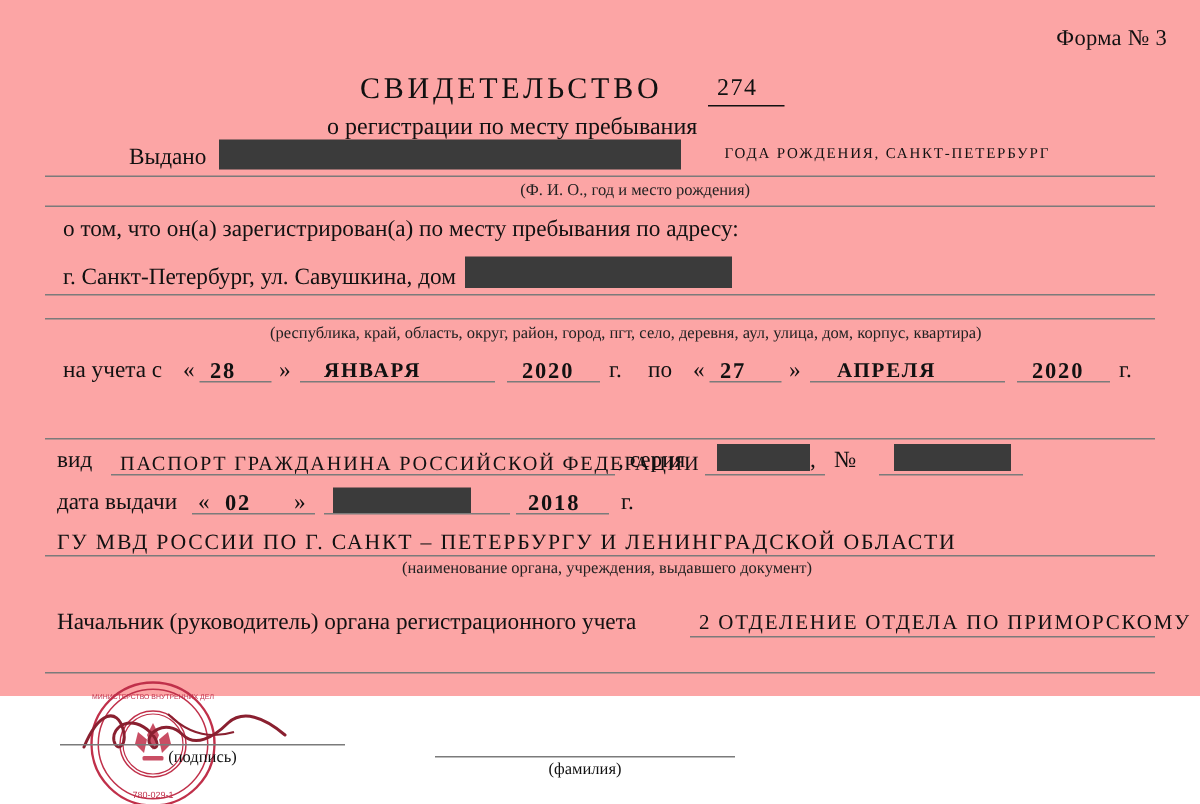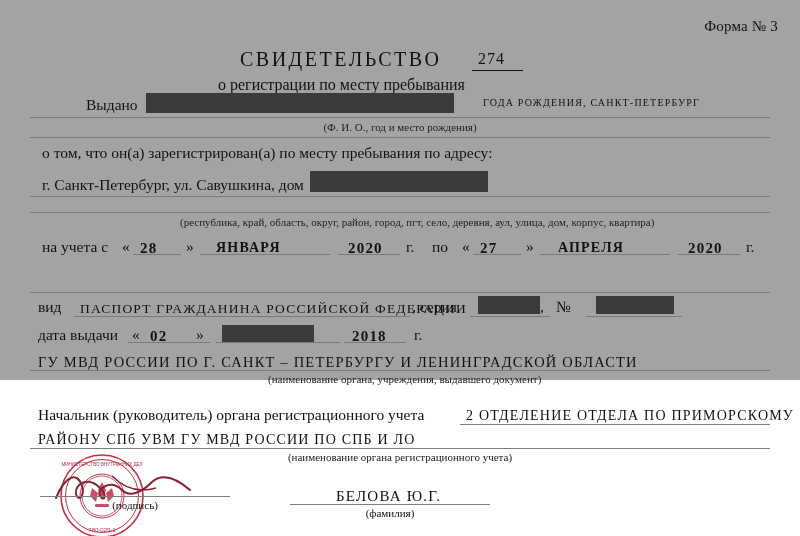--- a/index.html
+++ b/index.html
@@ -11,22 +11,22 @@
     width: 800px;
     height: 536px;
     font-family: "Liberation Serif", serif;
     color: #111;
     position: relative;
     overflow: hidden;
   }
   .page {
     position: relative;
     width: 800px;
-    height: 380px;
-    background: #a3a3a3;
+    height: 464px;
+    background: #fca5a5;
   }
   
   .form-no {
     position: absolute;
     right: 22px;
     top: 18px;
     font-size: 15px;
     letter-spacing: 0.2px;
   }
   
@@ -128,21 +128,21 @@
 
   <div class="title">СВИДЕТЕЛЬСТВО</div>
   <div class="title-number">274</div>
   <div class="subtitle">о регистрации по месту пребывания</div>
 
   <div class="lbl" style="left:86px; top:96px;">Выдано</div>
   <div class="redact" style="left:146px; top:93px; width:308px; height:20px;"></div>
   <div class="val val-sp" style="left:483px; top:97px; font-size:10px;">ГОДА РОЖДЕНИЯ, САНКТ-ПЕТЕРБУРГ</div>
   <div class="rule" style="left:30px; top:117px; width:740px;"></div>
 
-  <div class="lbl-small" style="left:300px; top:121px; width:200px;">(Ф. И. О., год и место рождения)</div>
+  <div class="lbl-small" style="left:300px; top:121px; width:200px;text-align:right;">(Ф. И. О., год и место рождения)</div>
 
   <div class="rule" style="left:30px; top:137px; width:740px;"></div>
 
   <div class="lbl" style="left:42px; top:144px;">о том, что он(а) зарегистрирован(а) по месту пребывания по адресу:</div>
 
   <div class="val" style="left:42px; top:176px; font-size:15.5px;">г. Санкт-Петербург, ул. Савушкина, дом</div>
   <div class="redact" style="left:310px; top:171px; width:178px; height:21px;"></div>
   <div class="rule" style="left:30px; top:196px; width:740px;"></div>
   <div class="rule" style="left:30px; top:212px; width:740px;"></div>
   <div class="lbl-small" style="left:180px; top:216px; width:440px;text-align:center;">(республика, край, область, округ, район, город, пгт, село, деревня, аул, улица, дом, корпус, квартира)</div>
@@ -193,23 +193,21 @@
   <div class="lbl" style="left:414px; top:326px;">г.</div>
 
   <div class="val val-sp" style="left:38px; top:354px; font-size:14.5px;">ГУ  МВД  РОССИИ  ПО  Г. САНКТ – ПЕТЕРБУРГУ  И  ЛЕНИНГРАДСКОЙ ОБЛАСТИ</div>
   <div class="rule" style="left:30px; top:370px; width:740px;"></div>
   <div class="lbl-small" style="left:268px; top:373px; width:264px;">(наименование органа, учреждения, выдавшего документ)</div>
 
   <div class="lbl" style="left:38px; top:406px;">Начальник (руководитель) органа регистрационного учета</div>
   <div class="val val-sp" style="left:466px; top:408px; font-size:14px;">2 ОТДЕЛЕНИЕ ОТДЕЛА  ПО ПРИМОРСКОМУ</div>
   <div class="rule" style="left:460px; top:424px; width:310px;"></div>
 
-  <div class="val val-sp" style="left:38px; top:432px; font-size:14px;">РАЙОНУ СПб УВМ  ГУ  МВД  РОССИИ  ПО СПБ  И  ЛО</div>
   <div class="rule" style="left:30px; top:448px; width:740px;"></div>
-  <div class="lbl-small" style="left:278px; top:451px; width:244px;">(наименование органа регистрационного учета)</div>
 
   <div class="stamp">
     <svg width="128" height="84" viewBox="0 0 128 84">
       <g fill="none" stroke="#c0304a" stroke-width="1.6">
         <circle cx="64" cy="44" r="41"></circle>
         <circle cx="64" cy="44" r="36.5" stroke-width="1"></circle>
         <circle cx="64" cy="44" r="22" stroke-width="1"></circle>
         <circle cx="64" cy="44" r="20" stroke-width="0.8"></circle>
       </g>
       <g fill="#c0304a" opacity="0.85">
@@ -228,17 +226,16 @@
   <div class="signature">
     <svg width="160" height="40" viewBox="0 0 160 40">
       <path d="M4 30 C14 6, 26 4, 30 18 C33 29, 26 34, 24 26 C22 16, 36 8, 48 20 C56 28, 52 34, 48 28 C44 22, 58 10, 70 22 C78 30, 90 24, 100 14 C110 5, 124 10, 138 22" fill="none" stroke="#8a2030" stroke-width="2" stroke-linecap="round"></path>
       <path d="M60 8 C70 18, 84 26, 104 20" fill="none" stroke="#8a2030" stroke-width="1.4"></path>
     </svg>
   </div>
 
   <div class="rule" style="left:40px; top:496px; width:190px;"></div>
   <div class="bottom-label" style="left:100px; top:499px; width:70px;">(подпись)</div>
 
-  <div class="val val-sp" style="left:336px; top:488px; font-size:15px;">БЕЛОВА Ю.Г.</div>
   <div class="rule" style="left:290px; top:504px; width:200px;"></div>
   <div class="bottom-label" style="left:350px; top:507px; width:80px;">(фамилия)</div>
 
 </div>
 
 </body></html>

